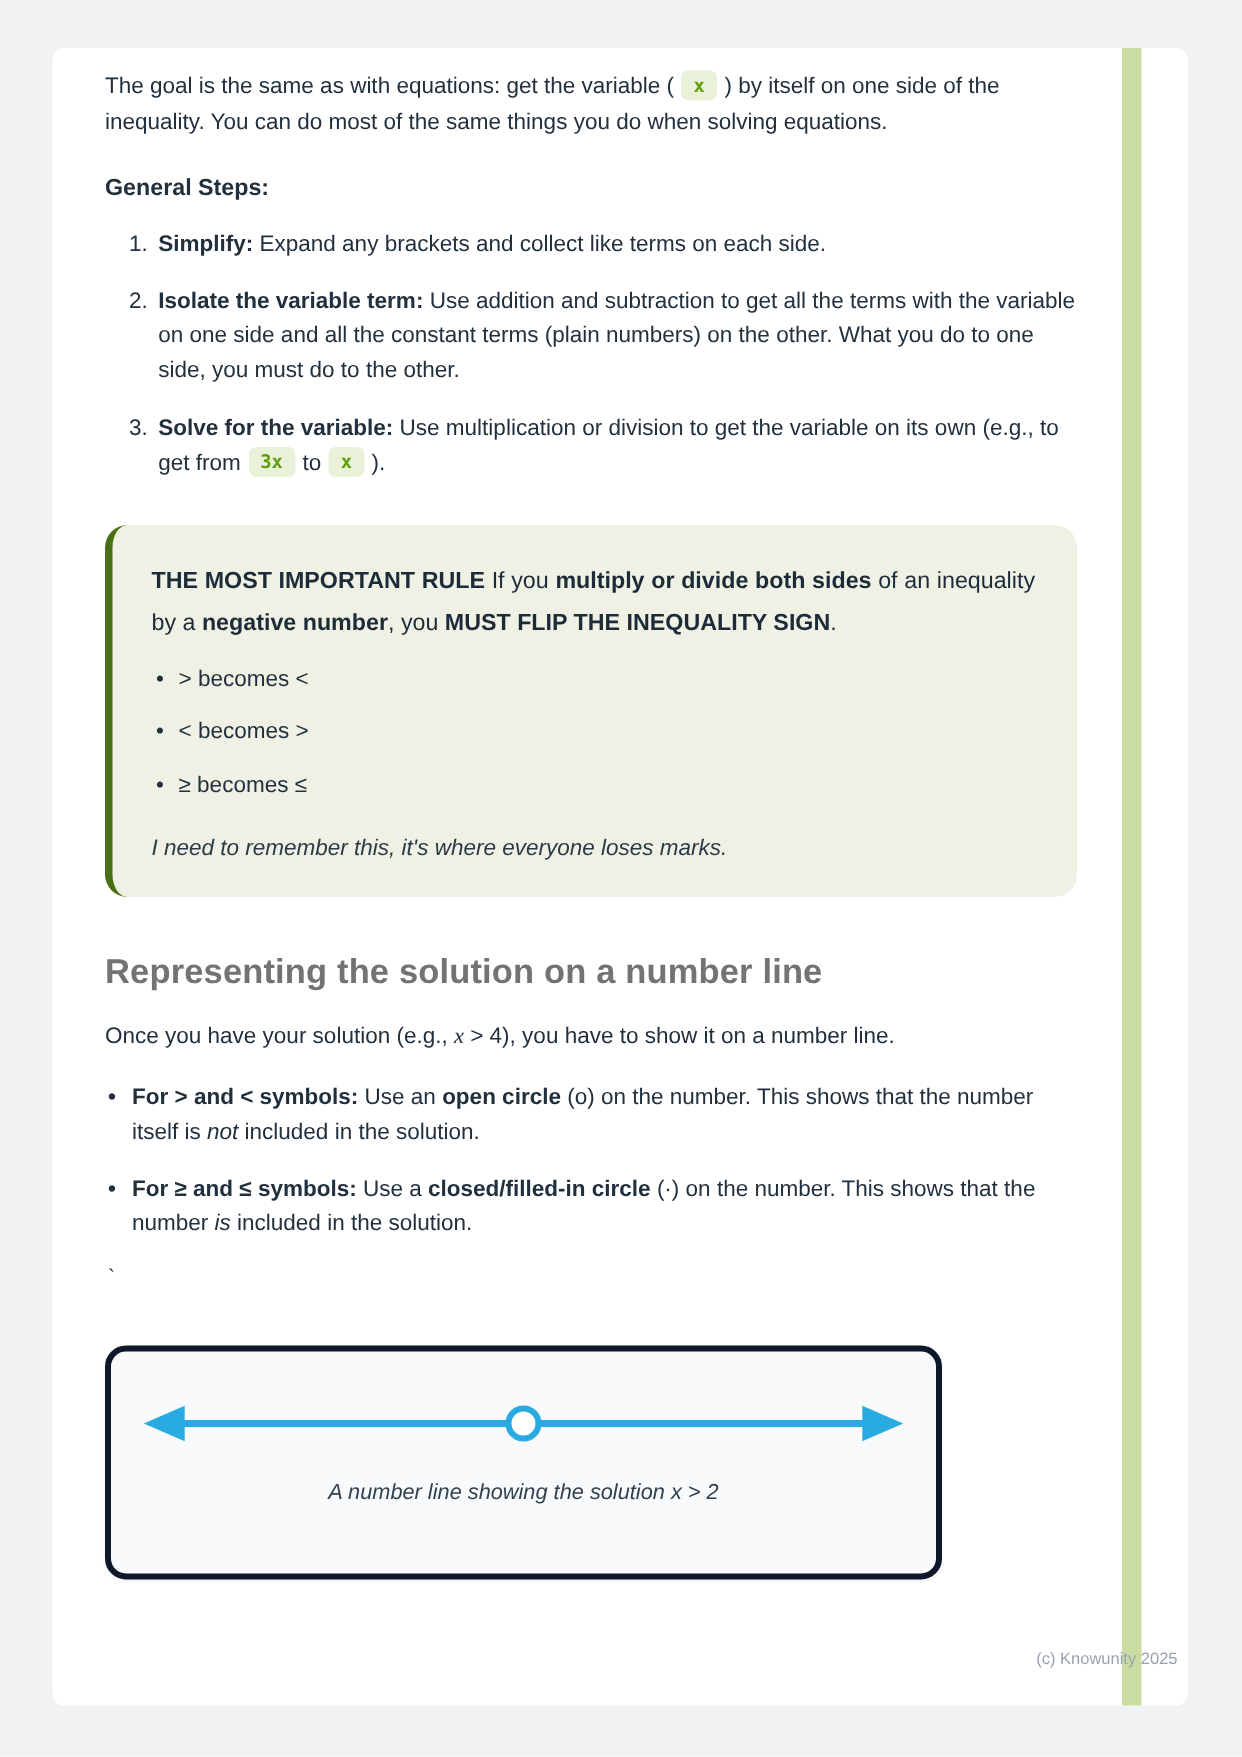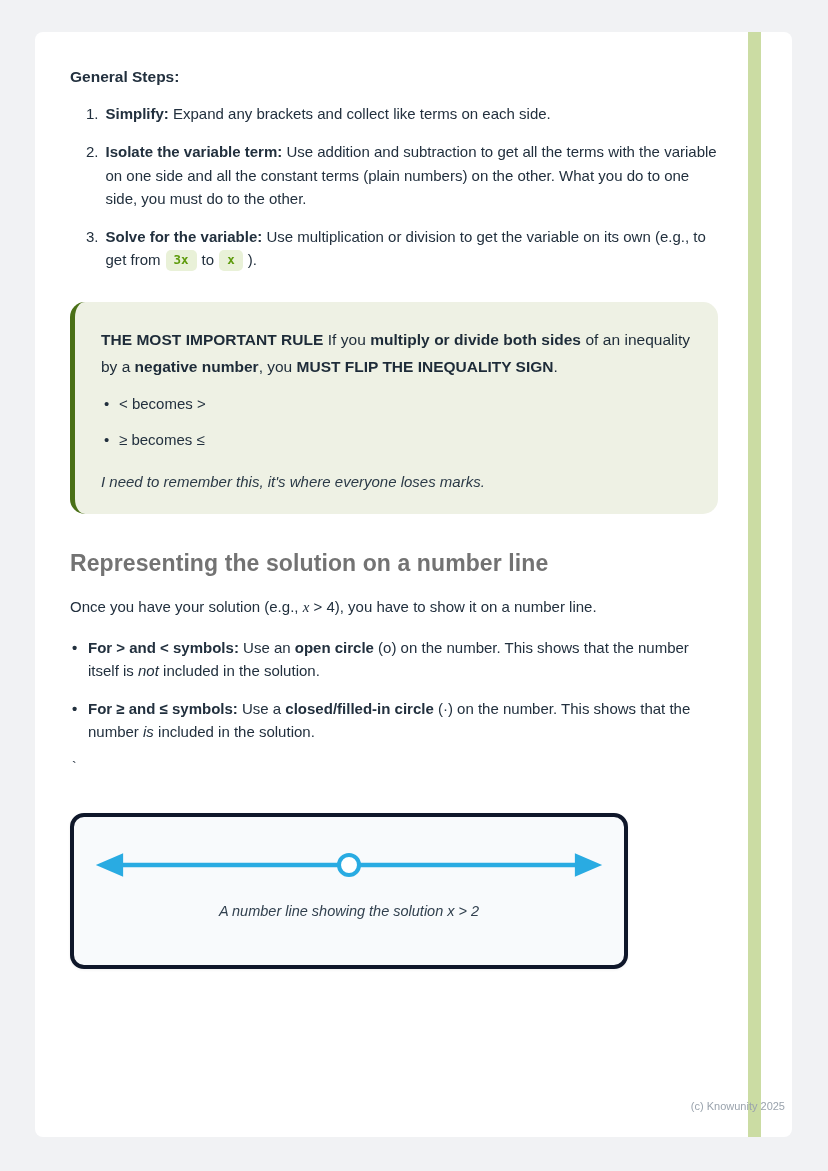--- a/index.html
+++ b/index.html
@@ -184,20 +184,21 @@
     z-index: 2;
   }
 </style>
 </head>
 <body>
 
 <div class="page">
   <div class="card">
     <div class="content">
 
+      <p class="para"><span>The goal is the same as with equations: get the variable (</span><span class="chip"><span>x</span></span><span>) by itself on one side of the inequality. You can do most of the same things you do when solving equations.</span></p>
 
       <p class="steps-heading">General Steps:</p>
 
       <div class="ol">
         <div class="ol-item">
           <span class="ol-num">1.</span>
           <span class="ol-body"><b>Simplify:</b><span> Expand any brackets and collect like terms on each side.</span></span>
         </div>
         <div class="ol-item">
           <span class="ol-num">2.</span>
@@ -205,20 +206,21 @@
         </div>
         <div class="ol-item">
           <span class="ol-num">3.</span>
           <span class="ol-body"><b>Solve for the variable:</b><span> Use multiplication or division to get the variable on its own (e.g., to get from</span><span class="chip"><span>3x</span></span><span>to</span><span class="chip"><span>x</span></span><span>).</span></span>
         </div>
       </div>
 
       <div class="callout">
         <p class="callout-text"><b>THE MOST IMPORTANT RULE</b><span> If you </span><b>multiply or divide both sides</b><span> of an inequality by a </span><b>negative number</b><span>, you </span><b>MUST FLIP THE INEQUALITY SIGN</b><span>.</span></p>
         <div>
+          <div class="c-li">&gt; becomes &lt;</div>
           <div class="c-li">&lt; becomes &gt;</div>
           <div class="c-li">≥ becomes ≤</div>
         </div>
         <p class="callout-note">I need to remember this, it's where everyone loses marks.</p>
       </div>
 
       <h2 class="section-heading">Representing the solution on a number line</h2>
 
       <p class="para"><span>Once you have your solution (e.g., </span><span class="mathvar">x</span><span> &gt; 4), you have to show it on a number line.</span></p>
 

